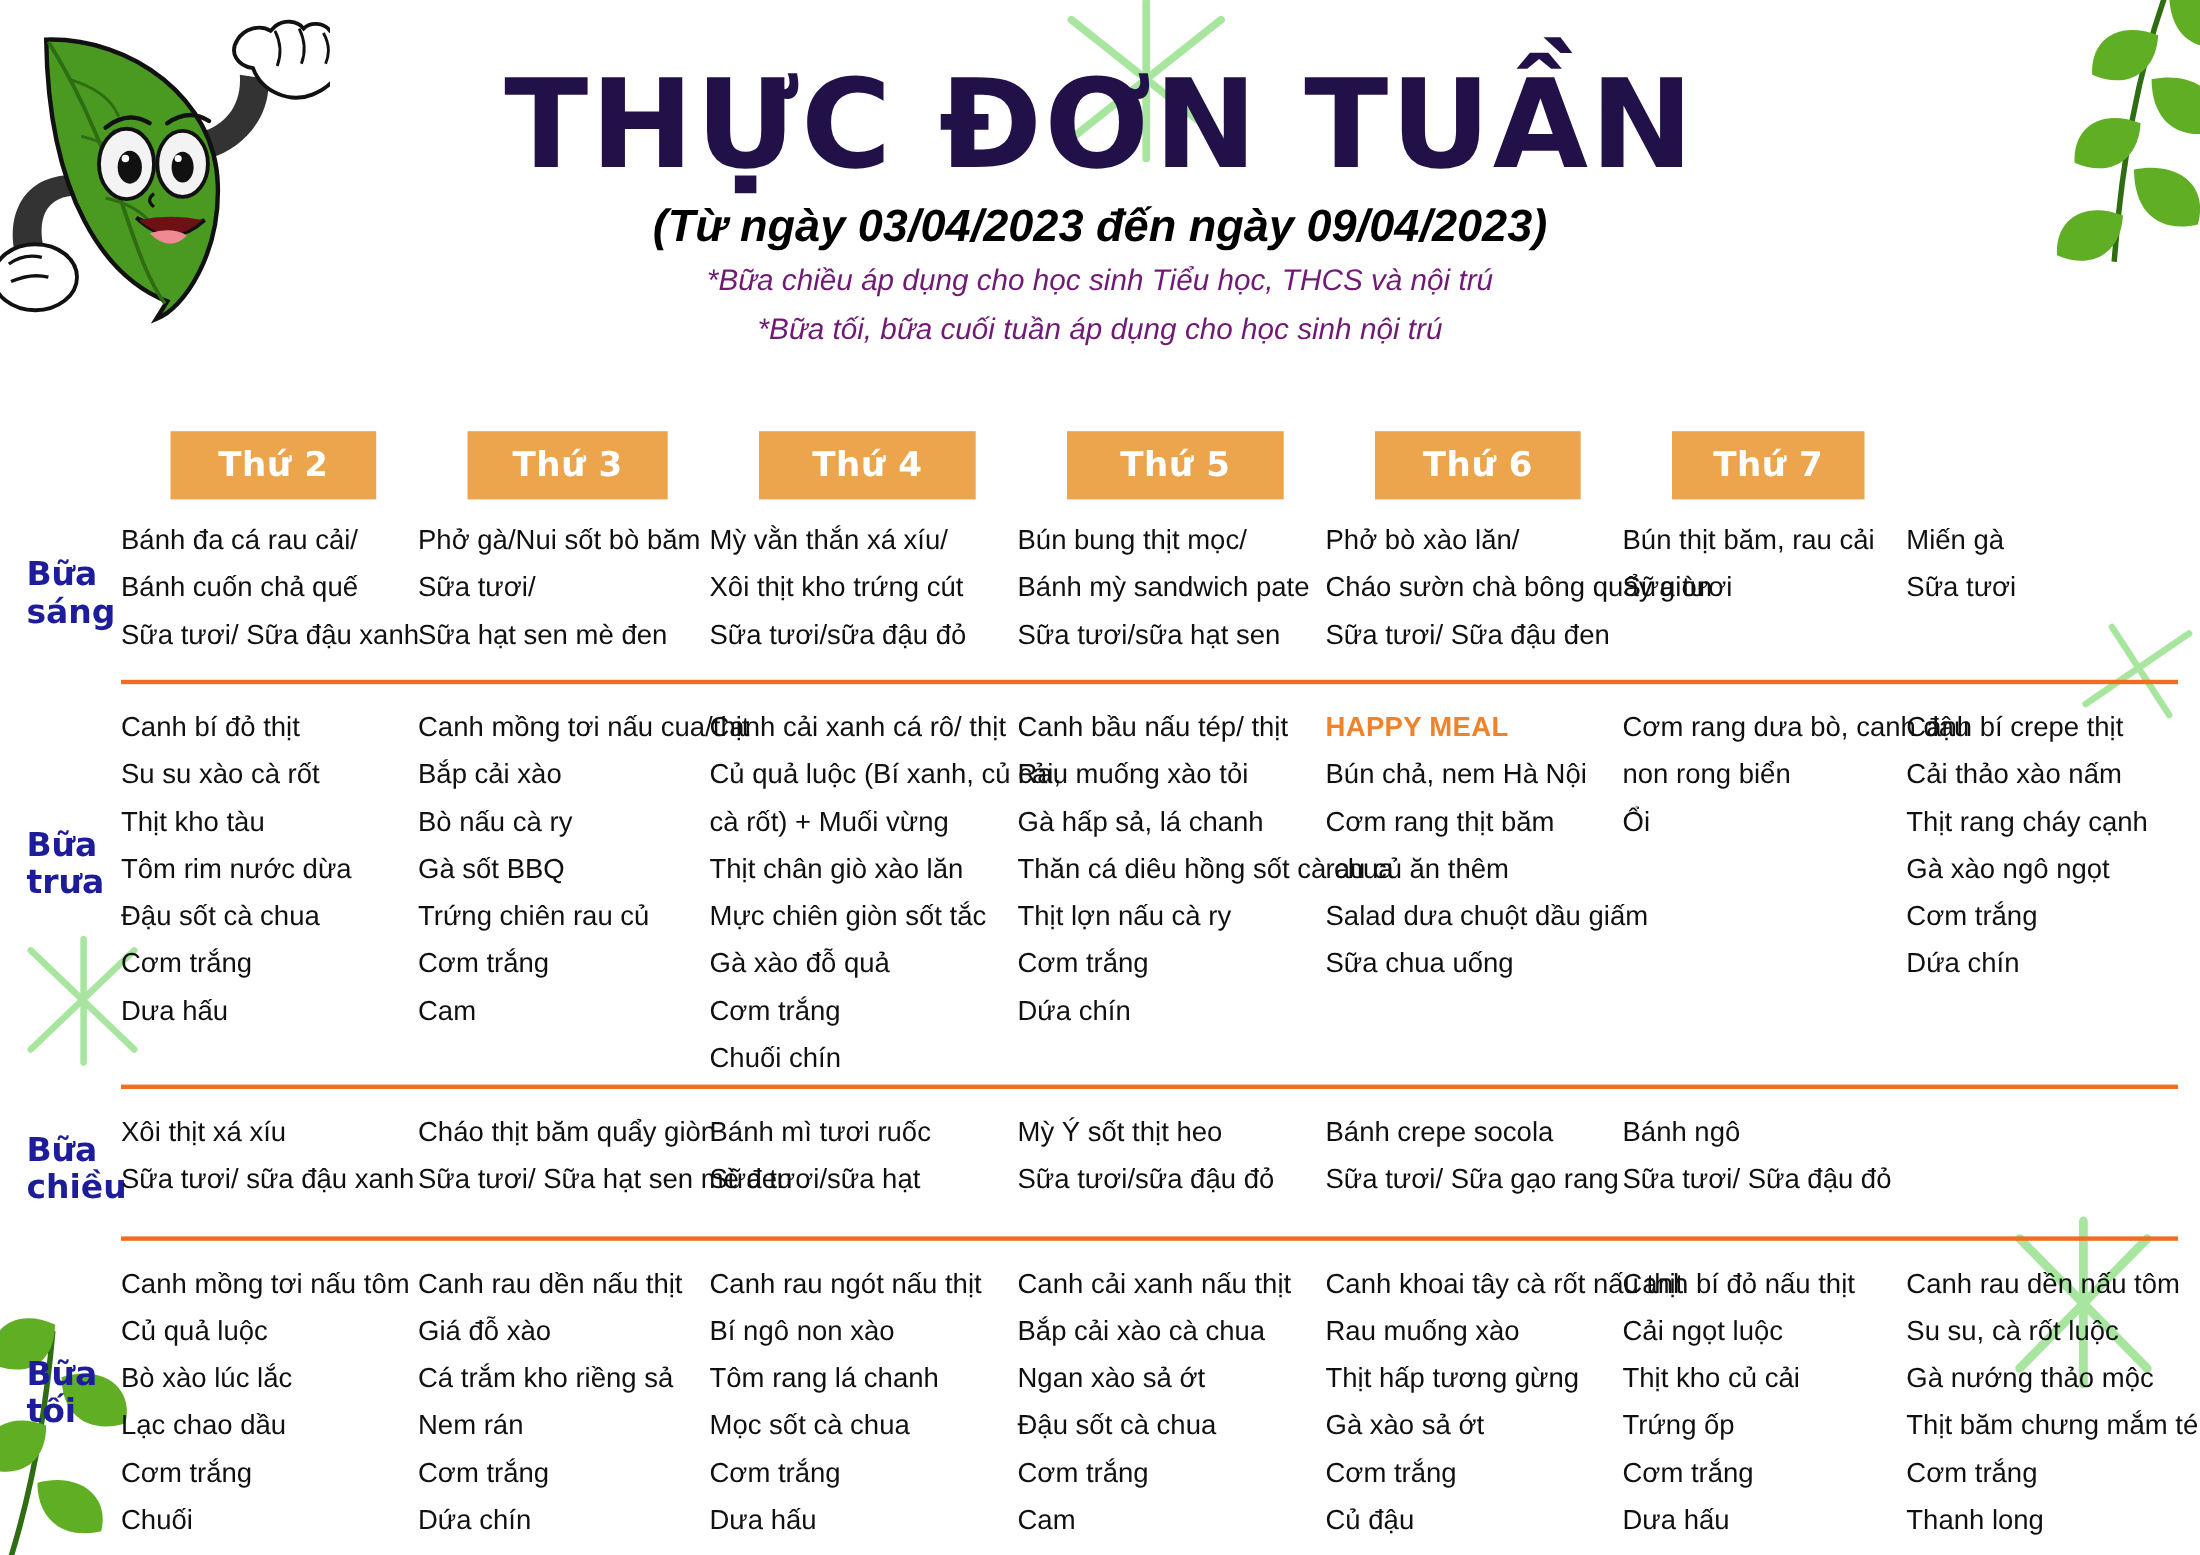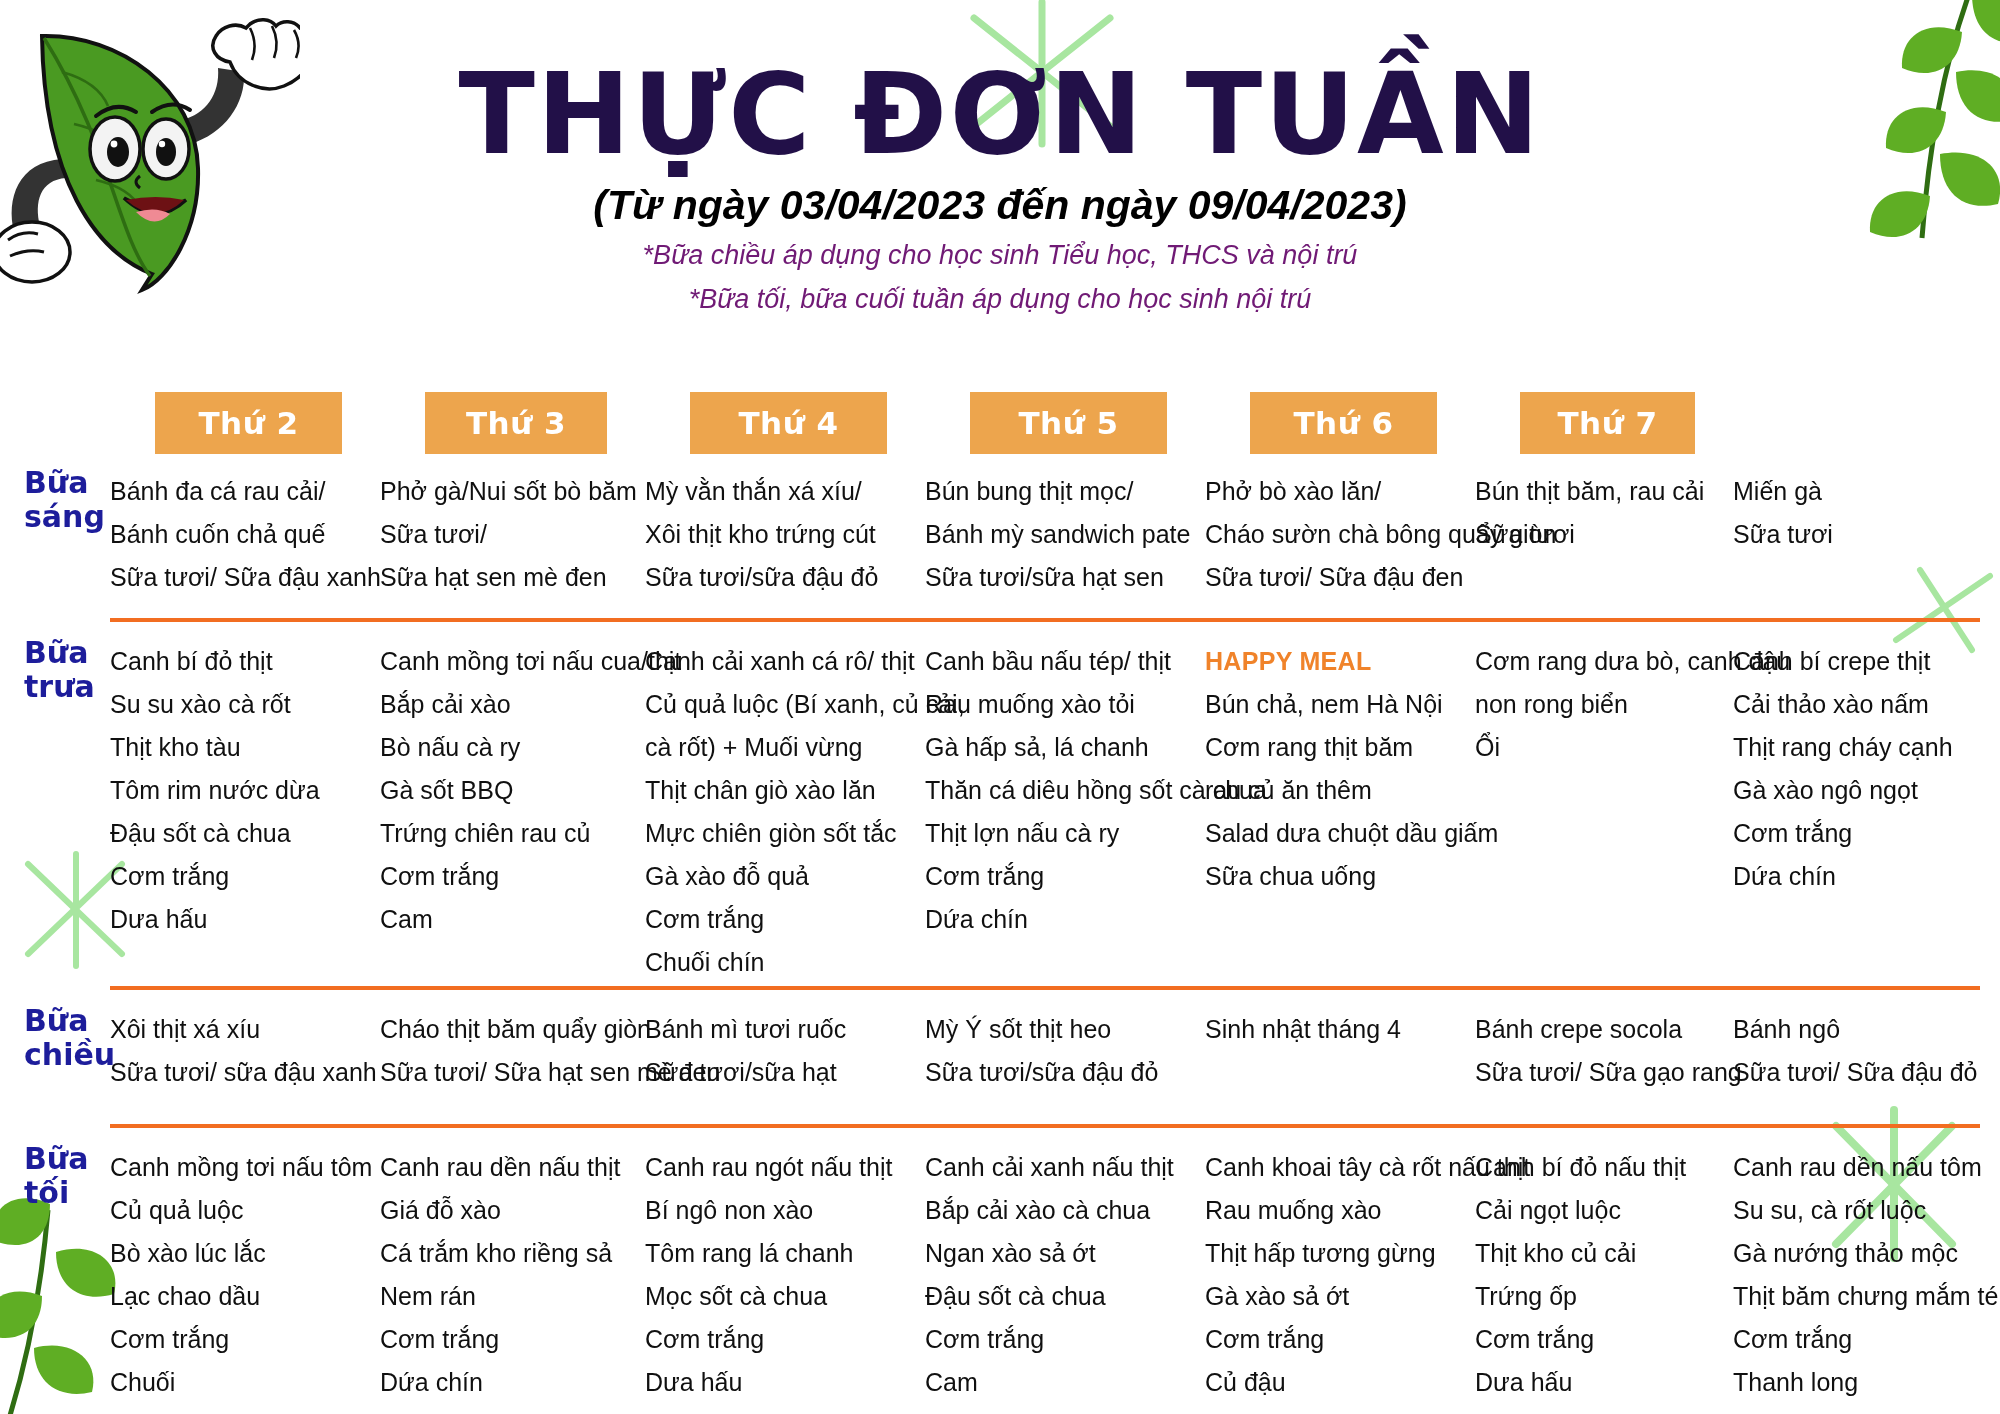--- a/index.html
+++ b/index.html
@@ -87,20 +87,21 @@
 
   .meal-label {
     color: #1d1d9b;
     font-family: "DejaVu Sans", sans-serif;
     font-weight: bold;
     font-size: 30px;
     line-height: 1.12;
     text-align: left;
     padding-left: 4px;
     display: flex;
+    align-items: center;
   }
   .meal-label span { display: block; }
 
   .cell {
     padding-right: 20px;
     padding-top: 4px;
   }
   .cell .item {
     font-family: "Liberation Sans", sans-serif;
     font-size: 25px;
@@ -375,23 +376,20 @@
         </div>
       <div class="cell">
           <div class="item">Bánh mì tươi ruốc</div>
           <div class="item">Sữa tươi/sữa hạt</div>
         </div>
       <div class="cell">
           <div class="item">Mỳ Ý sốt thịt heo</div>
           <div class="item">Sữa tươi/sữa đậu đỏ</div>
         </div>
       <div class="cell">
-          <div class="item">Sinh nhật tháng 4</div>
-        </div>
-      <div class="cell">
           <div class="item">Bánh crepe socola</div>
           <div class="item">Sữa tươi/ Sữa gạo rang</div>
         </div>
       <div class="cell">
           <div class="item">Bánh ngô</div>
           <div class="item">Sữa tươi/ Sữa đậu đỏ</div>
         </div>
     </div>
     <div class="divider" id="div-3"></div>
 

